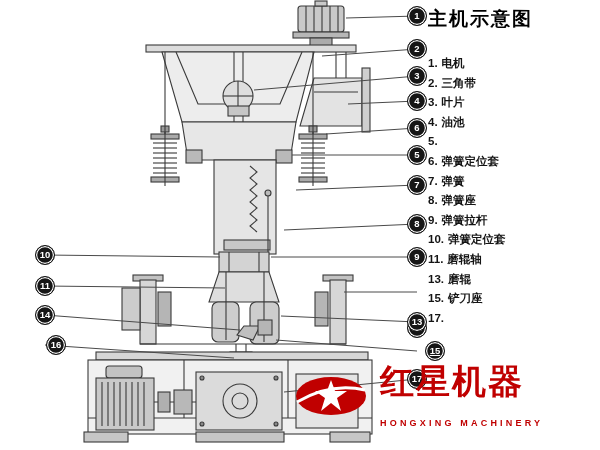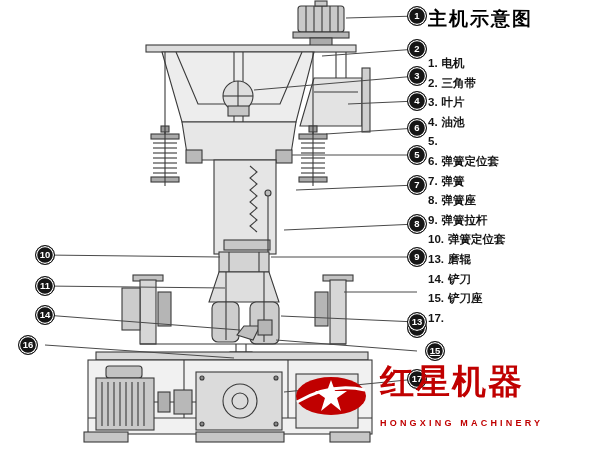--- a/index.html
+++ b/index.html
@@ -208,21 +208,21 @@
   <div class="callout" style="left: 435px; top: 351px; text-decoration: underline;">15</div>
 
   <div class="callout" style="left: 417px; top: 379px;">17</div>
 
   <div class="callout" style="left: 45px; top: 255px;">10</div>
 
   <div class="callout" style="left: 45px; top: 286px; border-radius: 10px;">11</div>
 
   <div class="callout" style="left: 45px; top: 315px;">14</div>
 
-  <div class="callout" style="left: 28px; top: 345px;">16</div>
+  <div class="callout" style="left: 56px; top: 345px;">16</div>
 </div>
 
   <div class="legend">
     <div class="legend-title">主机示意图</div>
     <div>
   <div class="legend-row">
     <span class="lr-num">1.</span>
     <span class="lr-label">电机</span>
   </div>
 
@@ -263,31 +263,31 @@
   <div class="legend-row">
     <span class="lr-num">9.</span>
     <span class="lr-label">弹簧拉杆</span>
   </div>
 
   <div class="legend-row">
     <span class="lr-num">10.</span>
     <span class="lr-label">弹簧定位套</span>
   </div>
 
+  <div class="legend-row">
+    <span class="lr-num">11.</span>
+    <span class="lr-label">磨辊轴</span>
+  </div>
 
 
   <div class="legend-row">
     <span class="lr-num">13.</span>
     <span class="lr-label">磨辊</span>
   </div>
 
-  <div class="legend-row">
-    <span class="lr-num">14.</span>
-    <span class="lr-label">铲刀</span>
-  </div>
 
   <div class="legend-row">
     <span class="lr-num">15.</span>
     <span class="lr-label">铲刀座</span>
   </div>
 
 
   <div class="legend-row">
     <span class="lr-num">17.</span>
     <span class="lr-label"></span>

